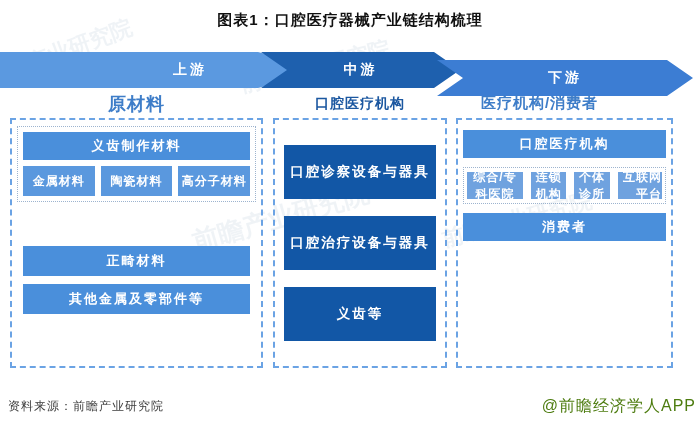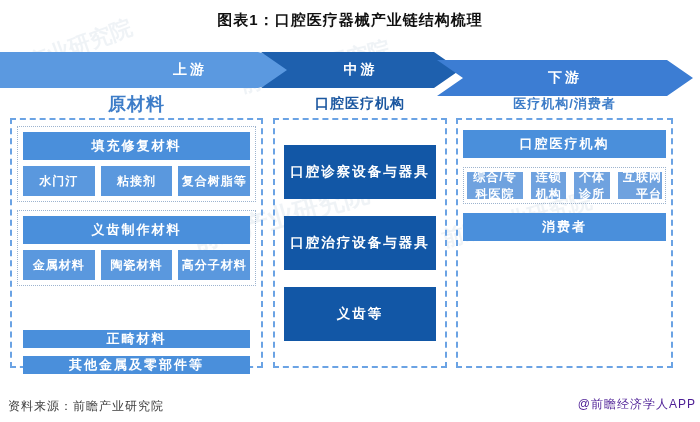--- a/index.html
+++ b/index.html
@@ -14,40 +14,40 @@
     clip-path:polygon(0 0,258px 0,100% 50%,258px 100%,0 100%);padding-left:48px;}
   .arrow-mid{left:261px;width:199px;
     clip-path:polygon(0 0,173px 0,100% 50%,173px 100%,0 100%,26px 50%);}
   .arrow-down{left:437px;width:256px;
     clip-path:polygon(0 0,230px 0,100% 50%,230px 100%,0 100%,26px 50%);margin-top:8px;}
   
   .colhead{position:absolute;top:93px;height:21px;display:flex;align-items:center;justify-content:center;
            font-weight:bold;letter-spacing:1px;}
   .ch-left{left:10px;width:253px;font-size:18px;}
   .ch-mid{left:273px;width:174px;font-size:14px;}
-  .ch-right{left:456px;width:217px;font-size:13px;}
+  .ch-right{left:431px;width:217px;font-size:15px;}
   
   .container{position:absolute;top:118px;height:250px;box-sizing:border-box;
              border:2px dashed #6BA3E4;display:flex;flex-direction:column;background:transparent;}
   .col-left{left:10px;width:253px;padding:6px 5px;gap:8px;}
   .col-mid{left:273px;width:174px;justify-content:center;gap:17px;padding:0 9px;}
   .col-right{left:456px;width:217px;padding:10px 5px 0 5px;gap:9px;}
   .group{border:1px dotted #9DB4CF;padding:5px;display:flex;flex-direction:column;gap:6px;box-sizing:border-box;}
   .row{display:flex;gap:6px;}
   .box{display:flex;align-items:center;justify-content:center;color:#fff;font-weight:bold;
        box-sizing:border-box;text-align:center;}
   .hbox{height:28px;font-size:13px;letter-spacing:2px;}
   .sbox{height:30px;font-size:12px;flex:1;letter-spacing:1px;}
   .alone{height:30px;font-size:13px;margin:0 6px;letter-spacing:2px;}
   .mbox{height:54px;font-size:13.5px;letter-spacing:2px;}
   .rgroup{border:1px dotted #9DB4CF;padding:4px 3px;display:flex;flex-direction:row;gap:8px;box-sizing:border-box;}
   .rbox{height:27px;font-size:12px;letter-spacing:1px;}
   
   .source{position:absolute;left:8px;top:398px;font-size:12px;color:#3d3d3d;letter-spacing:1px;}
-  .credit{position:absolute;right:4px;top:396px;font-size:12px;color:#4c1d95;letter-spacing:1px;}
+  .credit{position:absolute;right:4px;top:396px;font-size:16px;color:#4d7c0f;letter-spacing:1px;}
   
   .wm{position:absolute;font-weight:bold;color:#5B7FA6;opacity:0.09;white-space:nowrap;pointer-events:none;}
   .wm1{left:-18px;top:38px;font-size:22px;transform:rotate(-20deg);}
   .wm2{left:238px;top:52px;font-size:22px;transform:rotate(-14deg);}
   .wm3{left:190px;top:200px;font-size:26px;transform:rotate(-16deg);}
   .wm4{left:440px;top:205px;font-size:22px;transform:rotate(-15deg);}
 </style>
 </head>
 <body>
 
@@ -69,28 +69,20 @@
   <div class="arrow arrow-down" style="background-color: rgb(60, 125, 211);">
     <span>下游</span>
   </div>
 
   <div class="colhead ch-left" style="color: rgb(62, 125, 200);">原材料</div>
   <div class="colhead ch-mid" style="color: rgb(27, 87, 160);">口腔医疗机构</div>
   <div class="colhead ch-right" style="color: rgb(62, 125, 200);">医疗机构/消费者</div>
 
   <div class="container col-left">
     <div class="group">
-      <div class="box hbox" style="background-color: rgb(74, 143, 219);">填充修复材料</div>
-      <div class="row">
-        <div class="box sbox" style="background-color: rgb(90, 152, 222);">水门汀</div>
-        <div class="box sbox" style="background-color: rgb(90, 152, 222);">粘接剂</div>
-        <div class="box sbox" style="background-color: rgb(90, 152, 222);">复合树脂等</div>
-      </div>
-    </div>
-    <div class="group">
       <div class="box hbox" style="background-color: rgb(74, 143, 219);">义齿制作材料</div>
       <div class="row">
         <div class="box sbox" style="background-color: rgb(90, 152, 222);">金属材料</div>
         <div class="box sbox" style="background-color: rgb(90, 152, 222);">陶瓷材料</div>
         <div class="box sbox" style="background-color: rgb(90, 152, 222);">高分子材料</div>
       </div>
     </div>
     <div class="box alone" style="background-color: rgb(74, 143, 219); margin-top: 36px;">正畸材料</div>
     <div class="box alone" style="background-color: rgb(74, 143, 219);">其他金属及零部件等</div>
   </div>

